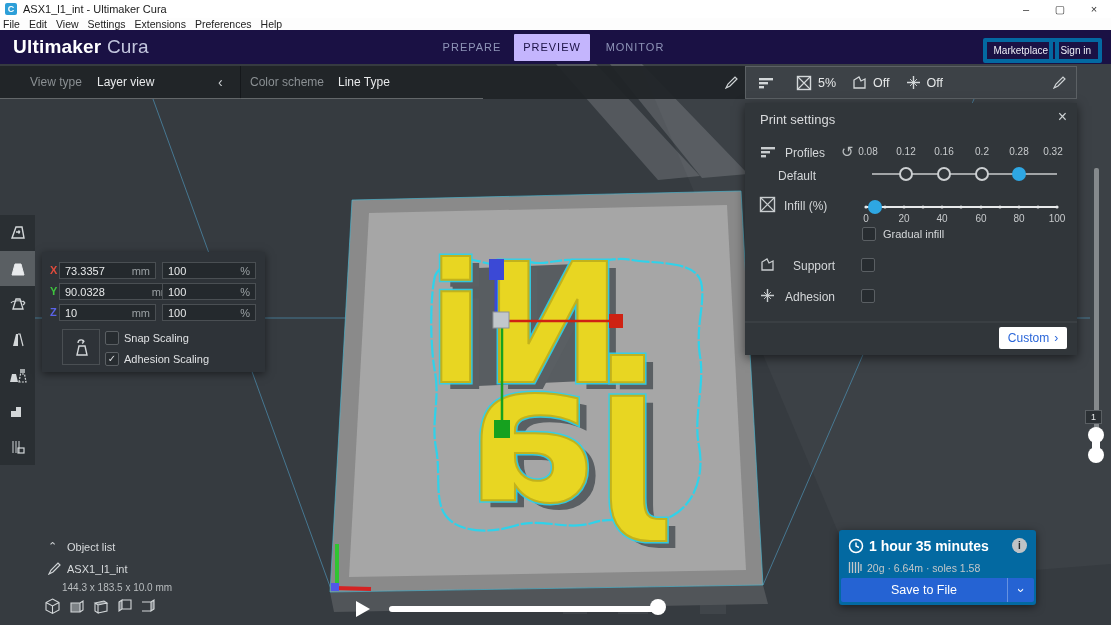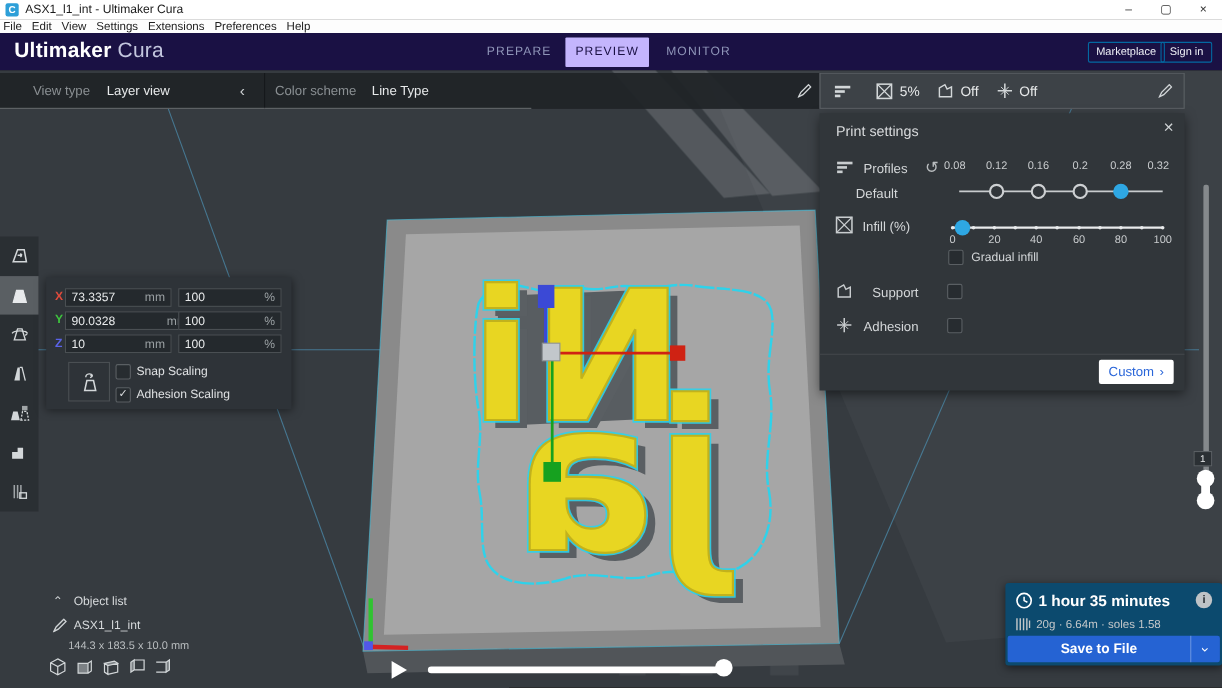--- a/index.html
+++ b/index.html
@@ -15,21 +15,21 @@
   .winbtn{width:34px;text-align:center;font-size:11px;color:#333;line-height:18px;}
   .menubar{left:0;top:18px;width:1111px;height:12px;background:#fdfdfd;color:#222;
            display:flex;align-items:center;font-size:10.5px;gap:9px;padding-left:3px;box-sizing:border-box;}
   
   .header{left:0;top:30px;width:1111px;height:34px;background:#1a1144;}
   .logo{left:13px;top:6px;font-size:19px;color:#ffffff;font-weight:bold;letter-spacing:.2px;}
   .logo .lite{font-weight:300;color:#c3c6de;}
   .tab{top:0;height:34px;line-height:34px;text-align:center;font-size:11px;letter-spacing:1px;
        color:#8f95b8;cursor:default;}
   .tab.active{background:#c4b5fd;color:#1a1144;top:4px;height:27px;line-height:27px;border-radius:1px;}
-  .hbtn{top:8px;height:17px;line-height:17px;border:1px solid #0369a1;border-radius:2px;
+  .hbtn{top:8px;height:17px;line-height:17px;border:4px solid #0369a1;border-radius:2px;
         color:#eef0f6;font-size:10px;padding:0 7px;}
   
   .stage{left:0;top:64px;width:1111px;height:561px;background:#363b40;}
   svg text{font-family:"DejaVu Sans","Liberation Sans",sans-serif;}
   
   .viewbar{left:0;top:2px;width:745px;height:33px;background:rgba(31,35,39,.93);color:#e8eaeb;font-size:12px;}
   .viewbar .lbl{color:#8b9093;}
   .vb-underline{left:0;bottom:0;width:483px;height:1px;background:rgba(255,255,255,.3);}
   .setbar{left:745px;top:2px;width:332px;height:33px;background:#3d4247;border:1px solid #5c6165;
           box-sizing:border-box;display:flex;align-items:center;color:#e6e8e9;font-size:12.5px;}
@@ -47,21 +47,21 @@
   .tool.sel{background:#5a5f63;}
   
   .tpanel{left:42px;top:188px;width:223px;height:120px;background:#2e3338;
           box-shadow:0 2px 8px rgba(0,0,0,.5);color:#dfe1e3;font-size:11px;}
   .tin{position:absolute;height:17px;background:#24292d;border:1px solid #4a4f53;box-sizing:border-box;
        display:flex;align-items:center;padding:0 5px;font-size:11px;color:#e8eaeb;}
   .tin .unit{margin-left:auto;color:#9aa0a3;}
   
   .objlist{left:40px;top:474px;width:230px;color:#d7dadc;font-size:11px;}
   
-  .timepanel{left:914px;top:466px;width:197px;height:75px;background:#0c4a6e;border-radius:3px;
+  .timepanel{left:839px;top:466px;width:197px;height:75px;background:#0369a1;border-radius:3px;
              box-shadow:0 2px 8px rgba(0,0,0,.5);color:#fff;}
   .savebtn{left:2px;top:48px;width:193px;height:24px;background:#2563d3;border-radius:2px;
            display:flex;align-items:center;color:#fff;font-size:12.5px;}
   .info-i{width:15px;height:15px;border-radius:50%;background:#bfc3c6;color:#24292d;
           font-size:10px;font-weight:bold;text-align:center;line-height:15px;}
   
   .ltrack{left:1094px;top:104px;width:5px;height:264px;background:#85898c;border-radius:2px;}
   .lbadge{left:1085px;top:346px;width:17px;height:14px;background:#2b3034;border:1px solid #5a5f63;
           box-sizing:border-box;color:#e8eaeb;font-size:9px;text-align:center;line-height:12px;}
   .lknob{background:#fff;border-radius:50%;width:16px;height:16px;}
@@ -458,21 +458,21 @@
         <circle cx="8" cy="8" r="6.5" fill="none" stroke="#ffffff" stroke-width="1.5"></circle>
           <path d="M8 4.5 L8 8 L11 9.5" fill="none" stroke="#ffffff" stroke-width="1.4"></path>
       </svg>
       <span class="abs" style="left:30px;top:8px;font-size:14px;font-weight:bold;">1 hour 35 minutes</span>
       <span class="abs info-i" style="right:9px;top:8px;">i</span>
       <svg class="abs" style="left:9px;top:31px;" width="14" height="13" viewBox="0 0 14 13">
         <path d="M1.5 1 L1.5 12 M4.5 1 L4.5 12 M7.5 1 L7.5 12 M10.5 1 L10.5 12 M13 3 L13 10" stroke="#c3c7c9" stroke-width="1.3"></path>
       </svg>
       <span class="abs" style="left:28px;top:32px;font-size:10.5px;color:#c3c7c9;">20g · 6.64m · soles 1.58</span>
       <div class="abs savebtn">
-        <span style="flex:1;text-align:center;font-weight:bold;">Save to File</span>
+        <span style="flex:1;text-align:center;">Save to File</span>
         <span style="width:26px;height:24px;border-left:1px solid rgba(255,255,255,.3);display:flex;align-items:center;justify-content:center;">
           <span class="chev" style="transform:rotate(90deg);color:#fff;font-size:13px;">›</span>
         </span>
       </div>
     </div>
 
     <div class="abs ltrack"></div>
     <div class="abs lbadge">1</div>
     <div class="abs" style="left:1088px;top:363px;width:16px;height:36px;">
       <div class="lknob abs" style="left:0;top:0;"></div>

